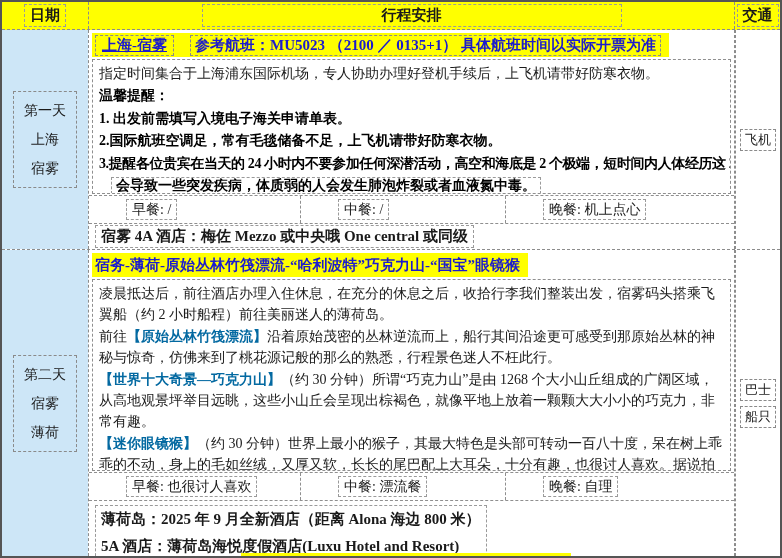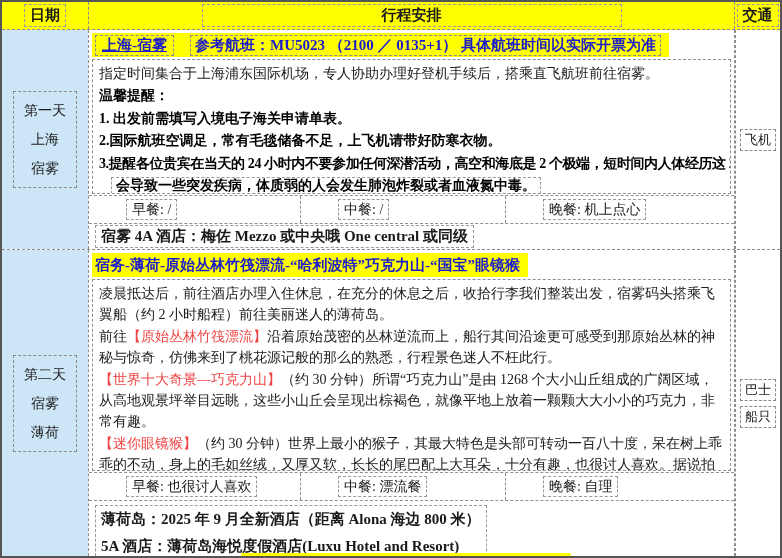--- a/index.html
+++ b/index.html
@@ -38,21 +38,21 @@
   .flight-box { border:1px dashed #8a8a8a; padding:0 4px; margin-left:16px; }
 
   .desc { border:1px dashed #8f8f8f; margin:1px 3px; padding:3px 8px 2px 6px; overflow:hidden; }
   .desc-d1 { height:135px; }
   .desc-d2 { height:192px; }
   .desc p { margin:0; font-size:14px; }
   .desc-d1 p { line-height:22.4px; }
   .desc-d2 p { line-height:21.4px; }
   .red { color:#000000; font-weight:bold; }
   .tight { letter-spacing:-0.4px; white-space:nowrap; }
-  .blue-strong { color:#ef4444; font-weight:normal; }
+  .blue-strong { color:#0369a1; font-weight:bold; }
   .cont-line { margin-left:12px !important; }
   .cont-box { border:1px dashed #9a9a9a; padding:0 4px; }
 
   .meals { display:grid; grid-template-columns:212px 205px 1fr; height:28px;
     border-top:1px dashed #8f8f8f; align-items:center; overflow:hidden; }
   .meal { padding-left:5px; font-size:14px; height:100%; display:flex; align-items:center; overflow:hidden;margin-left:32px; }
   .meal-sep { border-right:1px dashed #8f8f8f; }
 
   .hotel { border-top:1px dashed #8f8f8f; flex:1; display:flex; align-items:flex-start;
     padding:1px 6px; font-weight:bold; font-size:15px; overflow:hidden; }
@@ -91,21 +91,21 @@
       </div>
     </div>
 
     <div class="content-cell col-mid">
       <div class="hl-band">
         <span class="route-box">上海-宿雾</span>
         <span class="flight-box">参考航班：MU5023 （2100 ／ 0135+1） 具体航班时间以实际开票为准</span>
       </div>
 
       <div class="desc desc-d1">
-        <p>指定时间集合于上海浦东国际机场，专人协助办理好登机手续后，搭乘直飞航班前往宿雾。</p>
+        <p>指定时间集合于上海浦东国际机场，专人协助办理好登机手续后，上飞机请带好防寒衣物。</p>
         <p class="red">温馨提醒：</p>
         <p class="red">1. 出发前需填写入境电子海关申请单表。</p>
         <p class="red">2.国际航班空调足，常有毛毯储备不足，上飞机请带好防寒衣物。</p>
         <p class="red tight">3.提醒各位贵宾在当天的 24 小时内不要参加任何深潜活动，高空和海底是 2 个极端，短时间内人体经历这 2 个过程</p>
         <p class="red cont-line">
           <span class="cont-box">会导致一些突发疾病，体质弱的人会发生肺泡炸裂或者血液氮中毒。</span>
         </p>
       </div>
 
       <div class="meals">

